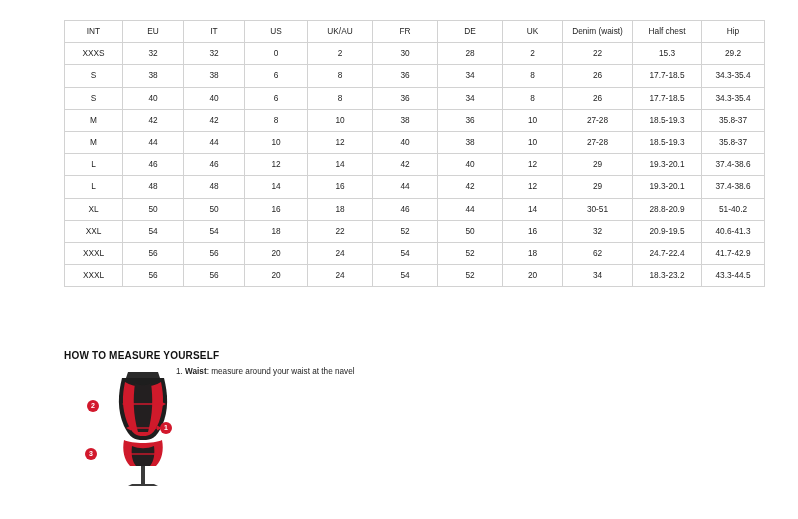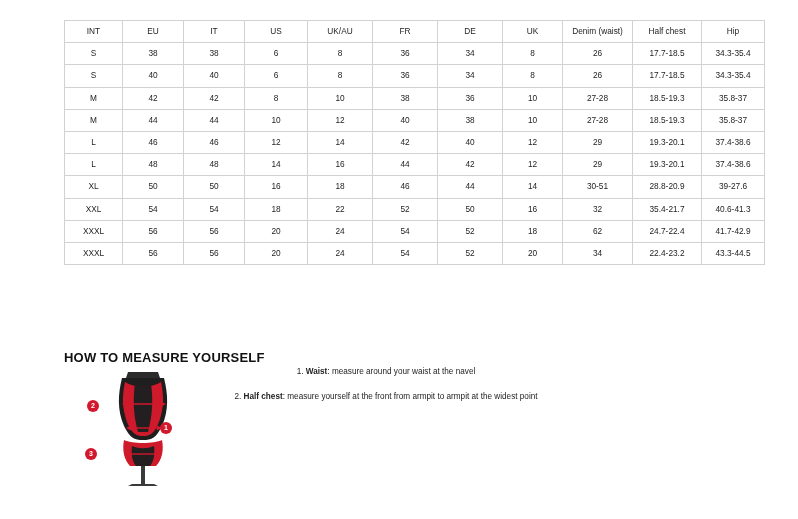--- a/index.html
+++ b/index.html
@@ -58,38 +58,37 @@
   col.c7 { width: 60px; }
   col.c8 { width: 70px; }
   col.c9 { width: 69px; }
   col.c10 { width: 63px; }
 
   
   .measure-heading {
     position: absolute;
     left: 64px;
     top: 350px;
-    font-size: 13px;
+    font-size: 10px;
     font-weight: bold;
     letter-spacing: 0.2px;
     color: #111111;
   }
   .figure {
     position: absolute;
     left: 88px;
     top: 366px;
     width: 110px;
     height: 125px;
   }
   .instructions {
     position: absolute;
     left: 176px;
     top: 366px;
     width: 420px;
-    text-align: center;
   }
   .instructions .line {
     font-size: 8.2px;
     color: #232323;
     line-height: 12px;
     margin-bottom: 13px;
     white-space: nowrap;
   }
   .instructions .line b {
     font-weight: bold;
@@ -137,20 +136,33 @@
           <th>FR</th>
           <th>DE</th>
           <th>UK</th>
           <th>Denim (waist)</th>
           <th>Half chest</th>
           <th>Hip</th>
         </tr>
       </thead>
       <tbody id="table-body">
           <tr>
+            <td>XXXS</td>
+            <td>32</td>
+            <td>32</td>
+            <td>0</td>
+            <td>2</td>
+            <td>30</td>
+            <td>28</td>
+            <td>2</td>
+            <td>22</td>
+            <td>15.3</td>
+            <td>29.2</td>
+          </tr>
+          <tr>
             <td>S</td>
             <td>38</td>
             <td>38</td>
             <td>6</td>
             <td>8</td>
             <td>36</td>
             <td>34</td>
             <td>8</td>
             <td>26</td>
             <td>17.7-18.5</td>
@@ -225,33 +237,33 @@
             <td>XL</td>
             <td>50</td>
             <td>50</td>
             <td>16</td>
             <td>18</td>
             <td>46</td>
             <td>44</td>
             <td>14</td>
             <td>30-51</td>
             <td>28.8-20.9</td>
-            <td>39-27.6</td>
+            <td>51-40.2</td>
           </tr>
           <tr>
             <td>XXL</td>
             <td>54</td>
             <td>54</td>
             <td>18</td>
             <td>22</td>
             <td>52</td>
             <td>50</td>
             <td>16</td>
             <td>32</td>
-            <td>35.4-21.7</td>
+            <td>20.9-19.5</td>
             <td>40.6-41.3</td>
           </tr>
           <tr>
             <td>XXXL</td>
             <td>56</td>
             <td>56</td>
             <td>20</td>
             <td>24</td>
             <td>54</td>
             <td>52</td>
@@ -263,21 +275,21 @@
           <tr>
             <td>XXXL</td>
             <td>56</td>
             <td>56</td>
             <td>20</td>
             <td>24</td>
             <td>54</td>
             <td>52</td>
             <td>20</td>
             <td>34</td>
-            <td>22.4-23.2</td>
+            <td>18.3-23.2</td>
             <td>43.3-44.5</td>
           </tr>
         </tbody>
     </table>
   </div>
 
   <div class="measure-heading">HOW TO MEASURE YOURSELF</div>
 
   <div class="figure">
     <svg width="110" height="125" viewBox="0 0 110 125" xmlns="http://www.w3.org/2000/svg">
@@ -316,18 +328,15 @@
     
     <div class="num-badge" style="left:72px; top:56px;">1</div>
     <div class="num-badge" style="left:-1px; top:34px;">2</div>
     <div class="num-badge" style="left:-3px; top:82px;">3</div>
   </div>
 
   <div class="instructions">
     <div class="line">
       <span>1. </span><b>Waist</b><span>: measure around your waist at the navel</span>
     </div>
-    <div class="line">
-      <span>2. </span><b>Half chest</b><span>: measure yourself at the front from armpit to armpit at the widest point</span>
-    </div>
   </div>
 
 </div>
 
 </body></html>

